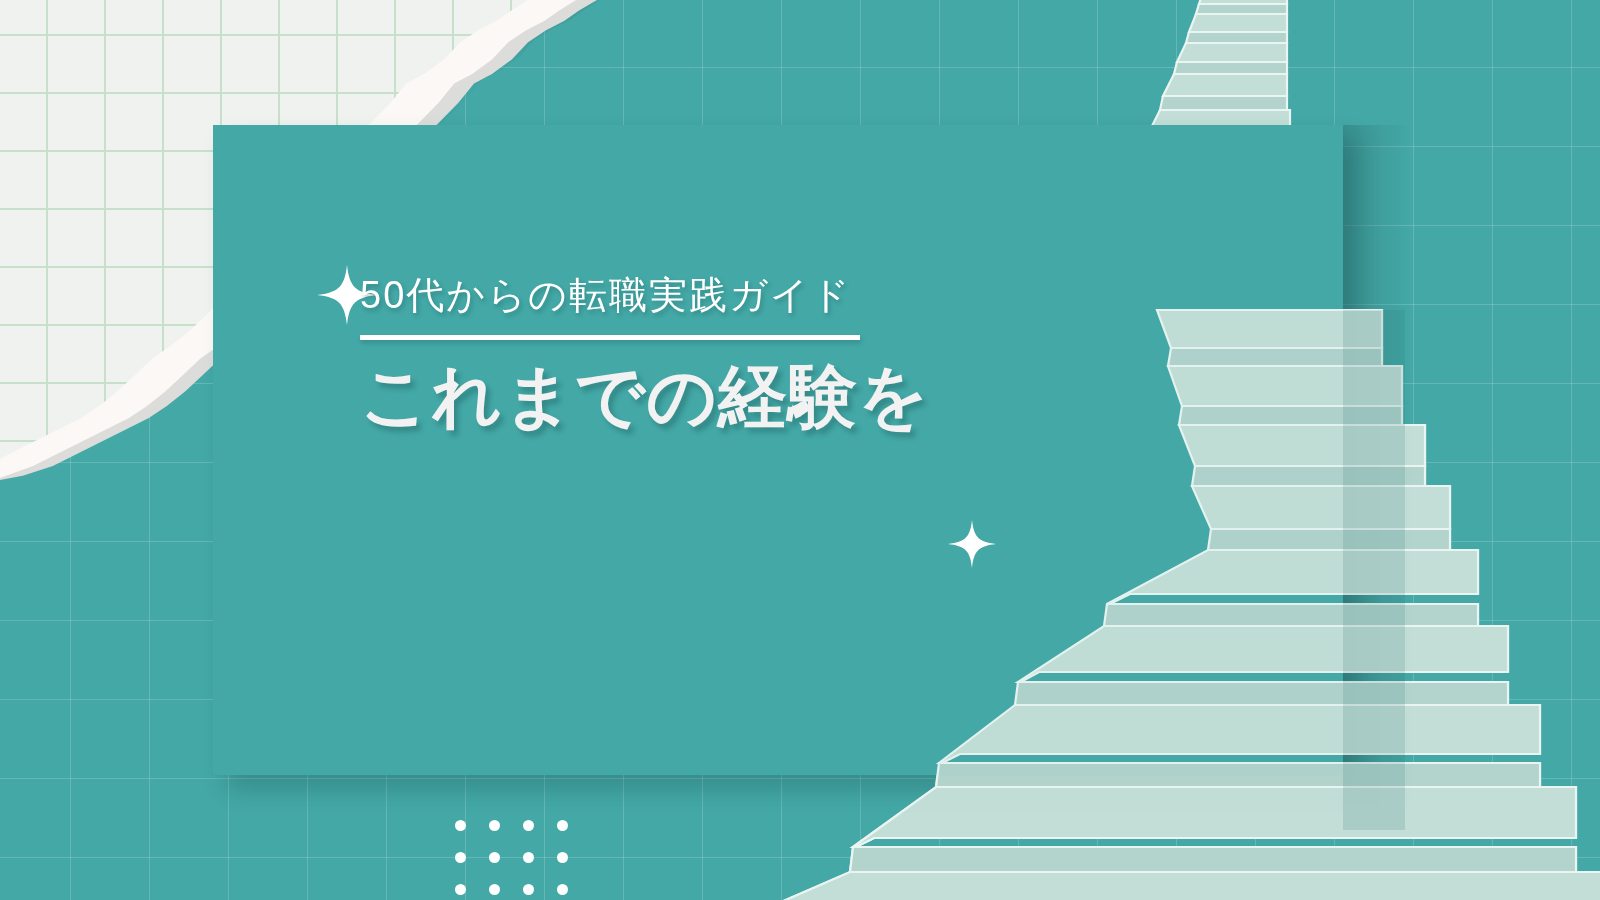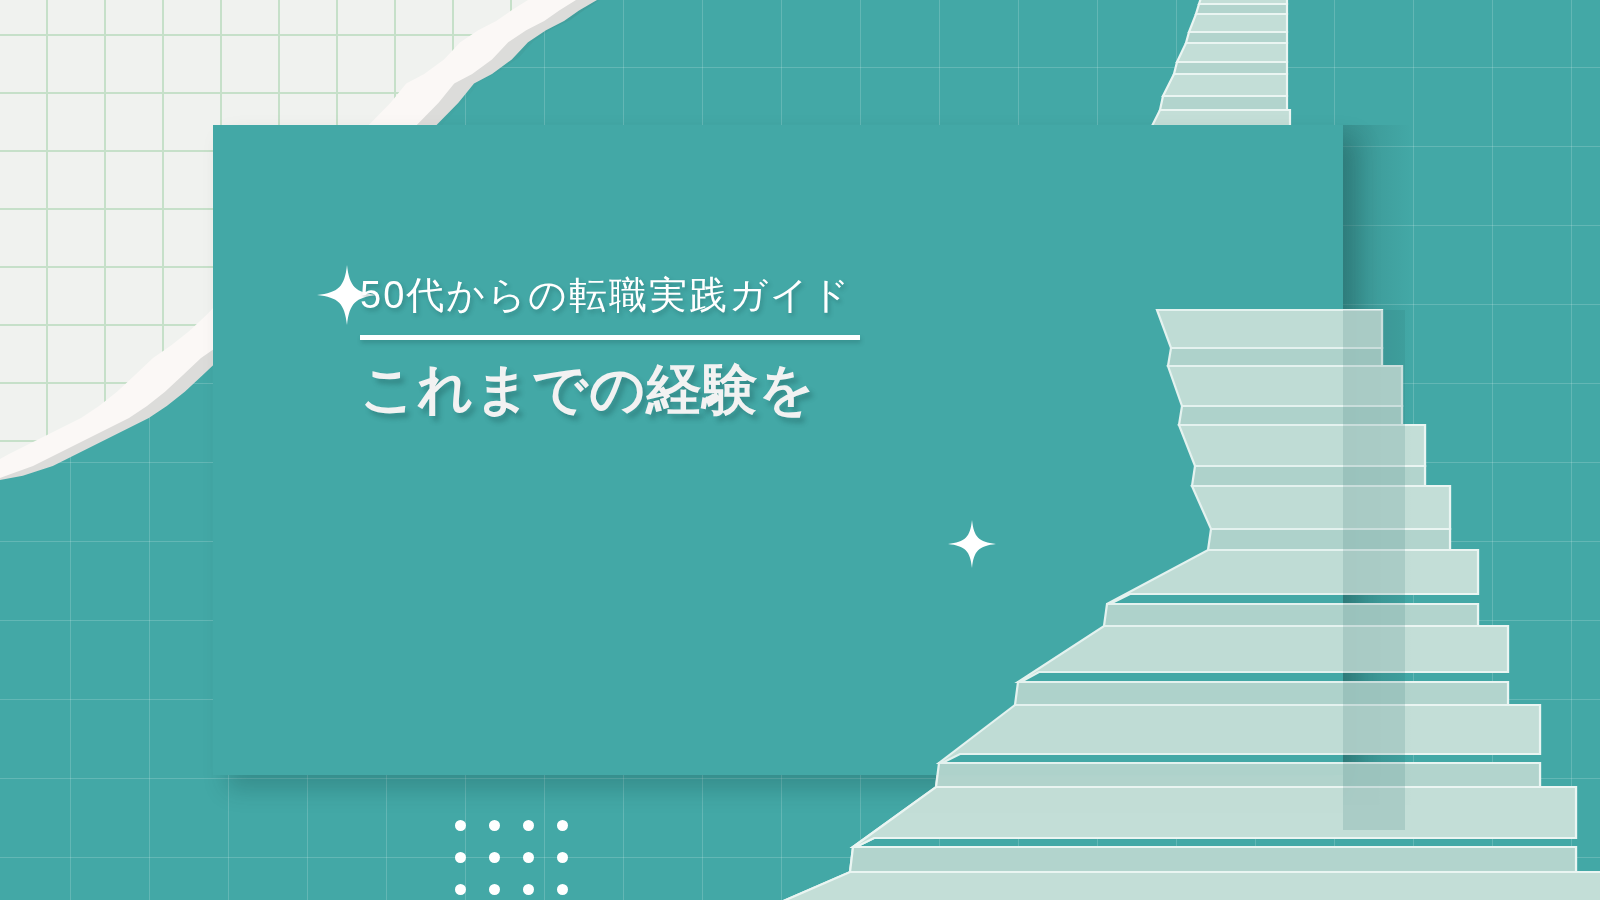--- a/index.html
+++ b/index.html
@@ -184,21 +184,21 @@
   }
   .divider {
     margin-top: 18px;
     width: 500px;
     height: 5px;
     background: #ffffff;
     box-shadow: 1px 3px 4px rgba(20,70,70,0.25);
   }
   .headline {
     margin-top: 16px;
-    font-size: 55px;
+    font-size: 69px;
     font-weight: 700;
     color: #f2f2f2;
     line-height: 1.20;
     letter-spacing: 1px;
     text-shadow: 4px 5px 5px rgba(20,70,70,0.32);
     white-space: nowrap;
   }
   .headline-line { display: block; }
 
   

